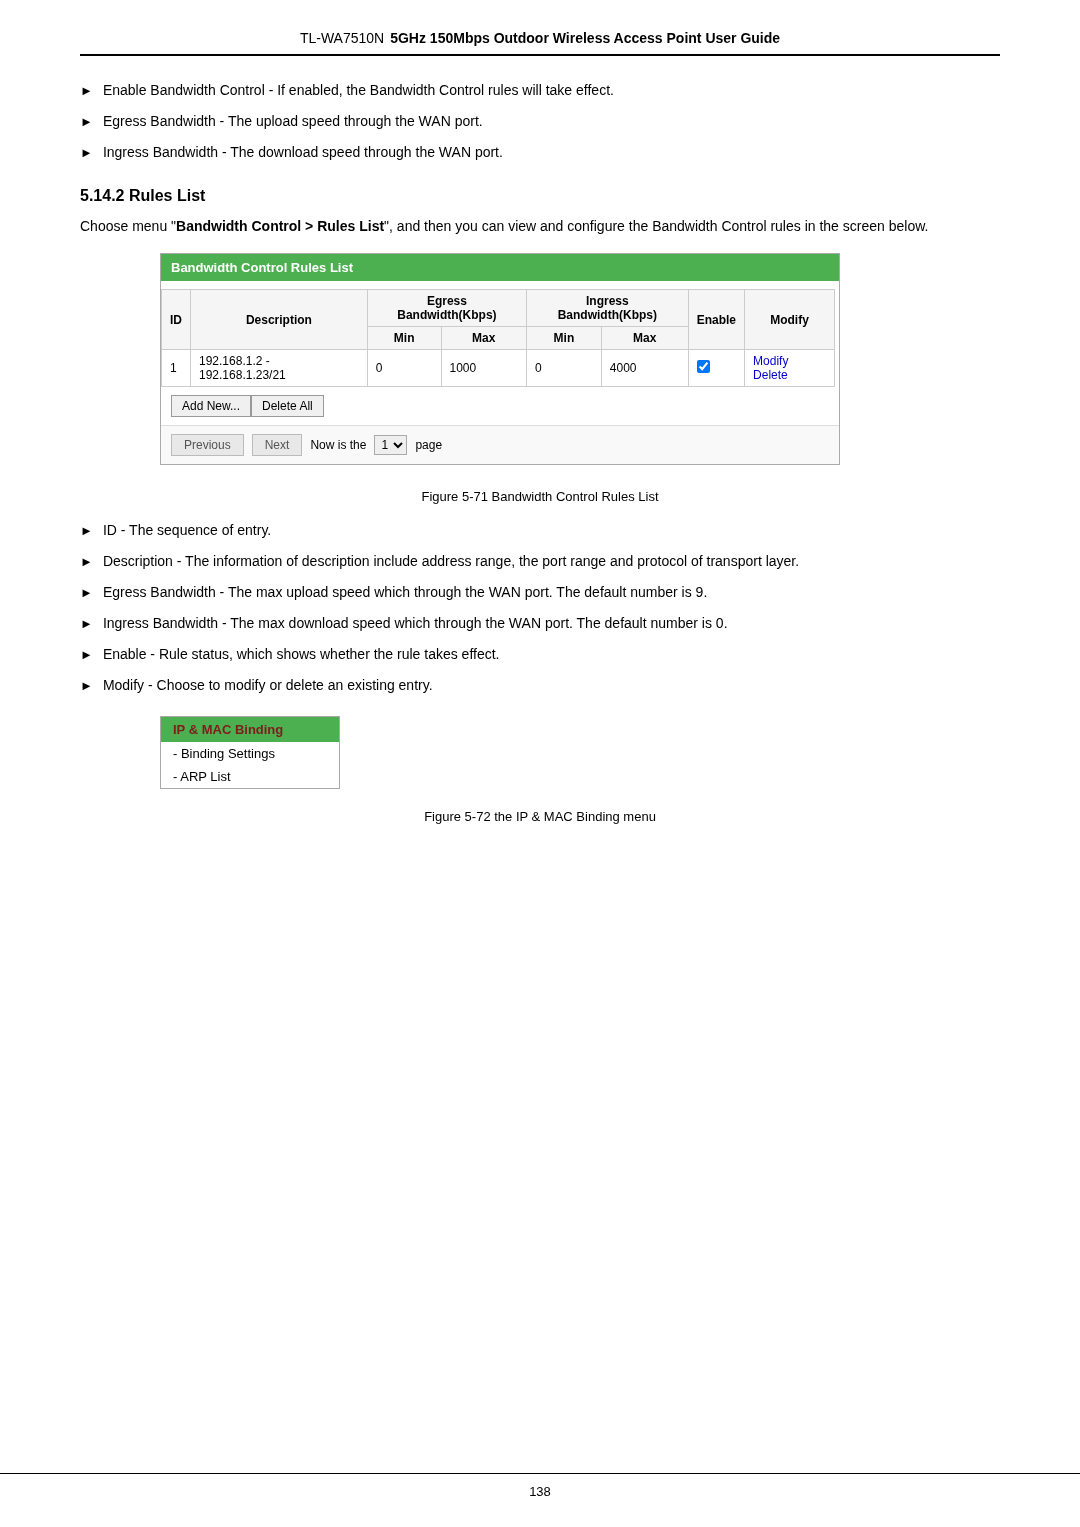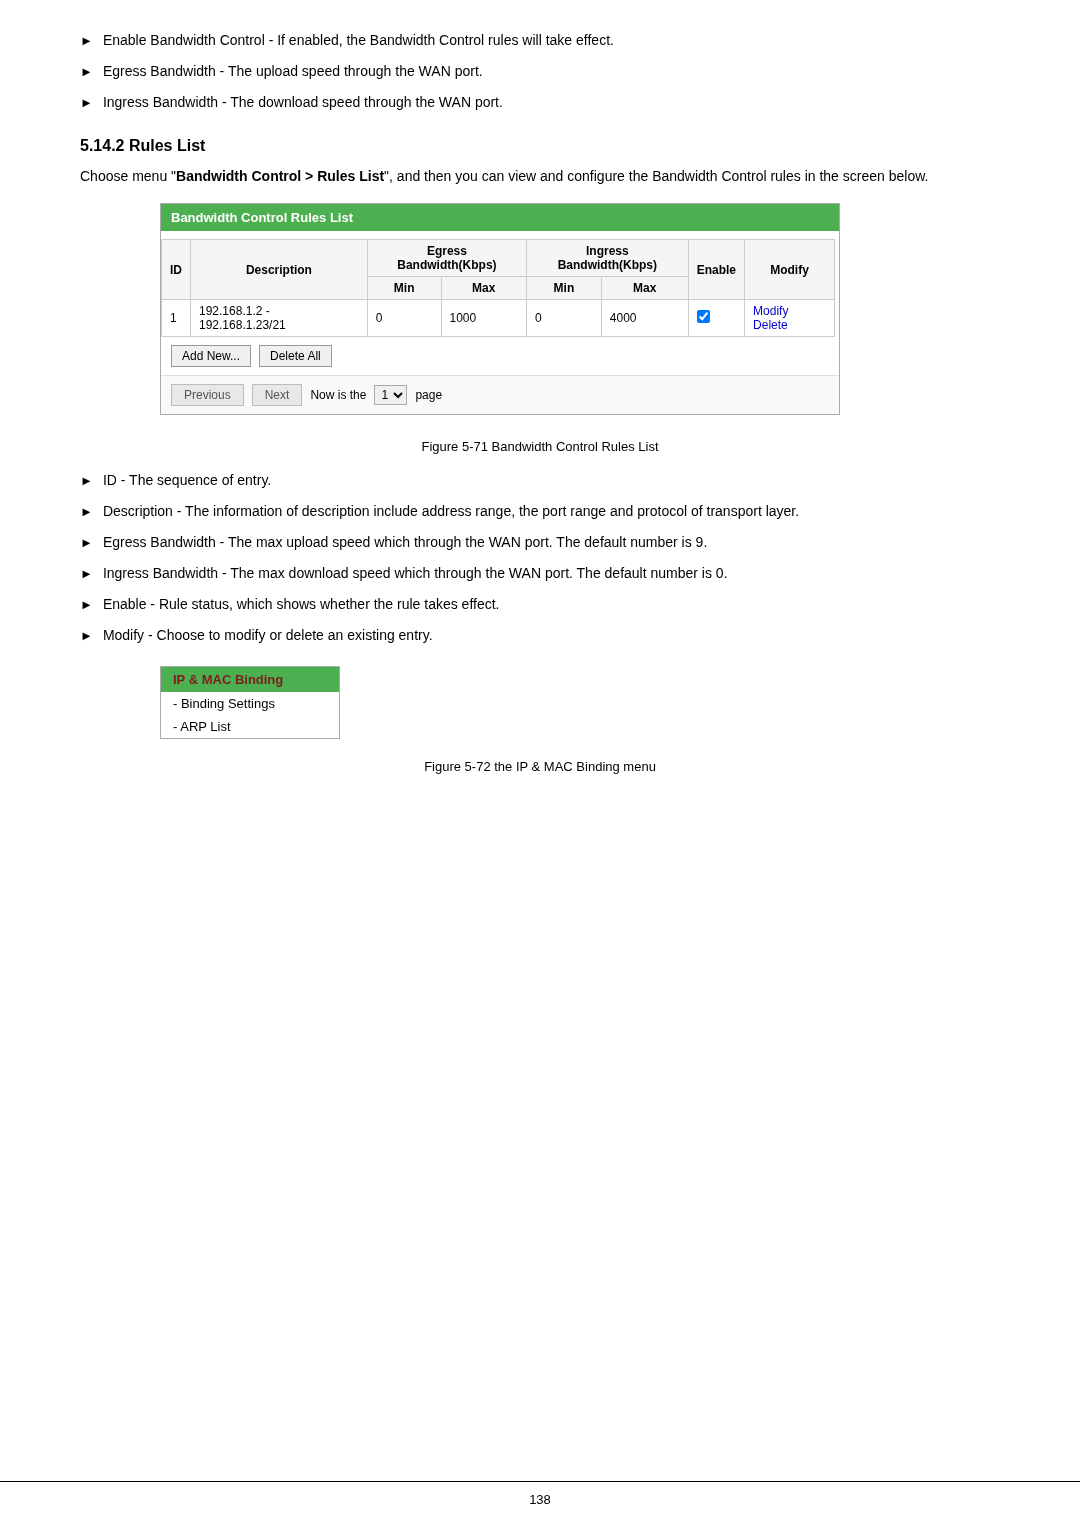--- a/index.html
+++ b/index.html
@@ -104,21 +104,20 @@
     .bw-table td {
       font-size: 12px;
     }
     .span-header {
       text-align: center;
     }
     .table-actions {
       padding: 8px 10px;
       display: flex;
       align-items: center;
-      gap: 8px;
     }
     .btn-action {
       border: 1px solid #999;
       background: #f0f0f0;
       padding: 3px 10px;
       font-size: 12px;
       cursor: pointer;
       color: #000;
     }
     .table-pagination {
@@ -181,34 +180,38 @@
       font-size: 13px;
     }
     .mac-menu-item {
       background: #fff;
       padding: 4px 12px;
       font-size: 13px;
       color: #000;
     }
     .footer-page-num {
       position: absolute;
-      bottom: 20px;
+      bottom: 28px;
       left: 0;
       right: 0;
       text-align: center;
       font-size: 13px;
       border-top: 1px solid #000;
       padding-top: 10px;
     }
   </style>
 </head>
 <body>
 
 <div class="page-container">
 
+  <div class="header-bar">
+    <span class="header-model">TL-WA7510N</span>
+    <span class="header-title">5GHz 150Mbps Outdoor Wireless Access Point User Guide</span>
+  </div>
 
   <ul class="bullet-list">
     <li>
       <span class="bullet-arrow">►</span>
       <span class="bullet-text">
         <b>Enable Bandwidth Control -</b><span> If enabled, the Bandwidth Control rules will take effect.</span>
       </span>
     </li>
     <li>
       <span class="bullet-arrow">►</span>

